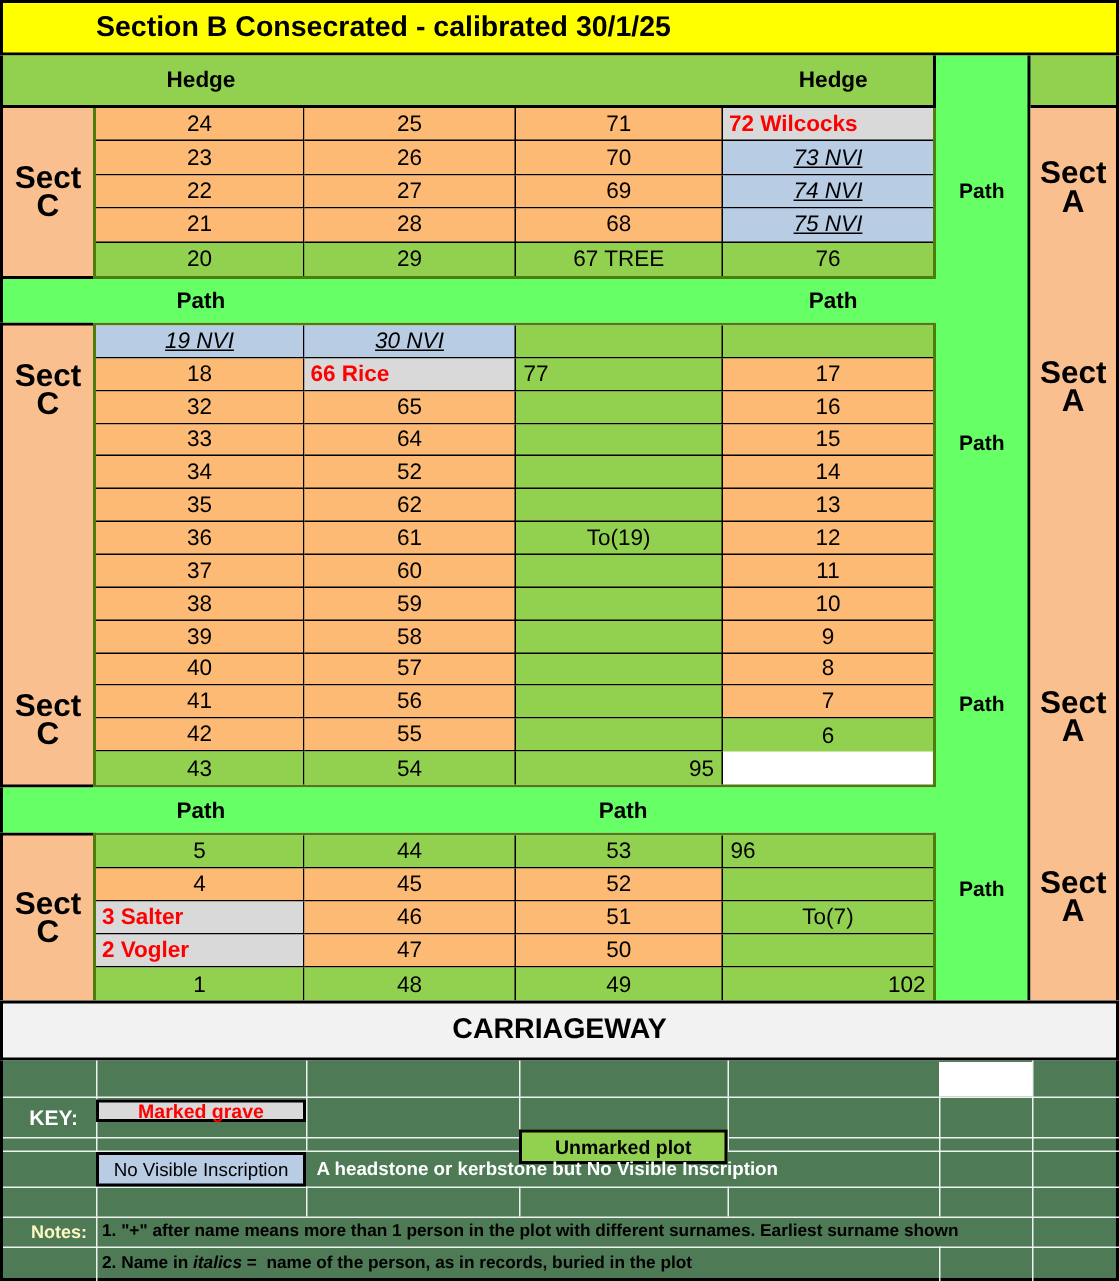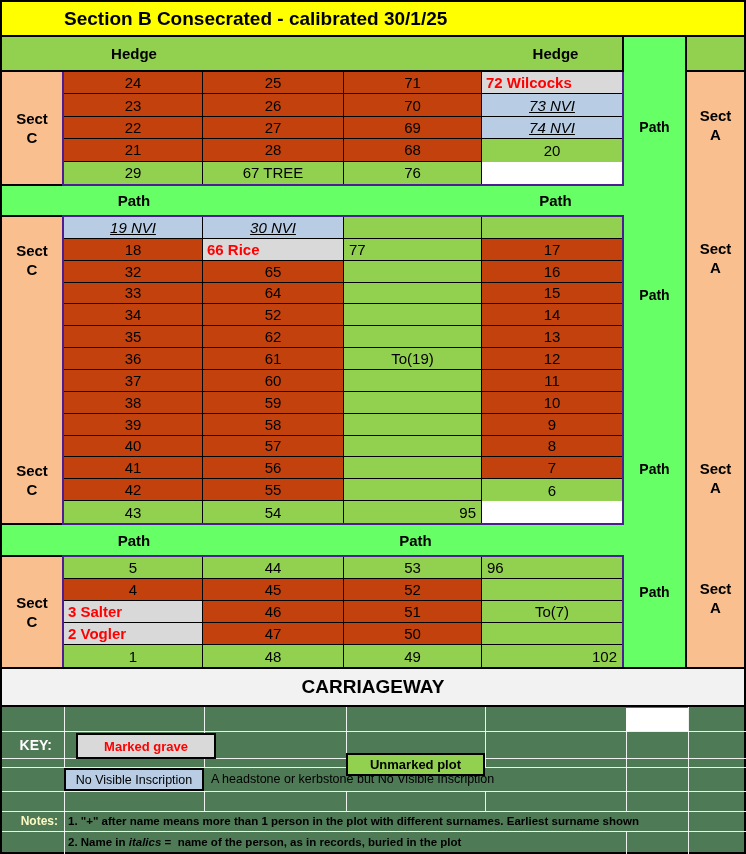--- a/index.html
+++ b/index.html
@@ -26,36 +26,36 @@
   .pcl{position:absolute;left:0;width:100%;text-align:center;font-weight:bold;font-size:14px;}
   
   .sectA{left:687px;top:72px;width:59px;height:595px;background:var(--peach);
     border-right:2px solid #000;}
   .sectC1{left:0;top:72px;width:62px;height:114px;background:var(--peach);
     border-left:2px solid #000;border-bottom:2px solid #000;display:flex;align-items:center;justify-content:center;}
   .sectC2{left:0;top:215px;width:62px;height:310px;background:var(--peach);
     border-left:2px solid #000;border-top:2px solid #000;border-bottom:2px solid #000;}
   .sectC3{left:0;top:555px;width:62px;height:112px;background:var(--peach);
     border-left:2px solid #000;border-top:2px solid #000;display:flex;align-items:center;justify-content:center;}
-  .sectgrp{display:flex;flex-direction:column;align-items:center;font-weight:bold;font-size:15px;line-height:19px;}
+  .sectgrp{display:flex;flex-direction:column;align-items:center;font-weight:bold;font-size:21px;line-height:19px;}
   .sectgrp.abs{left:0;right:0;}
   
   .rowA{left:0;top:186px;width:624px;height:29px;background:var(--path_green);border-left:2px solid #000;}
   .rowB{left:0;top:525px;width:624px;height:30px;background:var(--path_green);border-left:2px solid #000;}
   
   .grid{position:absolute;display:grid;grid-template-columns:140fr 142fr 139fr 141fr;
-    border:2px solid #4c1d95;background:#fff;}
+    border:2px solid #4d7c0f;background:#fff;}
   #g1{left:62px;top:72px;width:562px;height:114px;grid-template-rows:repeat(5,1fr);border-top:none;}
   #g2{left:62px;top:215px;width:562px;height:310px;grid-template-rows:repeat(14,1fr);}
   #g4{left:62px;top:555px;width:562px;height:112px;grid-template-rows:repeat(5,1fr);border-bottom:none;}
   .cell{display:flex;align-items:center;justify-content:center;font-size:15px;
     border-right:1px solid #000;border-bottom:1px solid #000;overflow:hidden;white-space:nowrap;}
   .cell:nth-child(4n){border-right:none;}
   .grid .cell:nth-last-child(-n+4){border-bottom:none;}
-  .cw{background:#c2410c;}
+  .cw{background:#fdba74;}
   .cg{background:var(--plot_green);}
   .cm{background:var(--marked_gray);color:var(--red);font-weight:bold;justify-content:flex-start;padding-left:4px;}
   .cn{background:var(--nvi_blue);font-style:italic;text-decoration:underline;}
   .al{justify-content:flex-start;padding-left:5px;}
   .ar{justify-content:flex-end;padding-right:5px;}
   
   .carriageway{left:0;top:667px;width:746px;height:40px;background:var(--carriageway_bg);
     border:2px solid #000;display:flex;align-items:center;justify-content:center;
     font-weight:bold;font-size:19px;}
   
@@ -65,21 +65,21 @@
   .vl{width:1px;}
   .hl{height:1px;left:0;width:746px;}
   .wcell{left:624px;top:1px;width:62px;height:23px;background:#fff;}
   .rlab{display:flex;align-items:center;justify-content:flex-end;padding-right:6px;
     font-weight:bold;font-size:14px;color:#fff;}
   .keybox{display:flex;align-items:center;justify-content:center;border:2px solid #000;
     font-size:13px;}
   .marked{background:var(--marked_gray);color:var(--red);font-weight:bold;}
   .unmarked{background:var(--plot_green);color:#000;font-weight:bold;margin-top:20px;}
   .nvibox{background:var(--nvi_blue);color:#000;font-weight:normal;font-size:12.5px;}
-  .desc{display:flex;align-items:center;font-weight:normal;font-size:12.5px;color:#000000;}
+  .desc{display:flex;align-items:center;font-weight:bold;font-size:12.5px;color:#ffffff;}
   .note{display:flex;align-items:center;font-weight:bold;font-size:11.5px;color:#000;white-space:pre;}
   .noteslab{display:flex;align-items:center;justify-content:flex-end;padding-right:6px;
     font-weight:bold;font-size:12px;color:#fef9c3;}
 </style>
 </head>
 <body>
 
 <div id="app">
 
   <div class="abs title">Section B Consecrated - calibrated 30/1/25</div>
@@ -148,20 +148,21 @@
       <div class="cell cw">26</div>
       <div class="cell cw">70</div>
       <div class="cell cn">73 NVI</div>
       <div class="cell cw">22</div>
       <div class="cell cw">27</div>
       <div class="cell cw">69</div>
       <div class="cell cn">74 NVI</div>
       <div class="cell cw">21</div>
       <div class="cell cw">28</div>
       <div class="cell cw">68</div>
+      <div class="cell cn">75 NVI</div>
       <div class="cell cg">20</div>
       <div class="cell cg">29</div>
       <div class="cell cg">67 TREE</div>
       <div class="cell cg">76</div>
     </div>
   <div class="grid" id="g2">
       <div class="cell cn">19 NVI</div>
       <div class="cell cn">30 NVI</div>
       <div class="cell cg"></div>
       <div class="cell cg"></div>
@@ -287,21 +288,21 @@
         <div class="hl" style="top: 124px;"></div>
         <div class="vl" style="left: 62px; top: 104px; height: 20px;"></div>
         <div class="vl" style="left: 686px; top: 104px; height: 20px;"></div>
         <div class="vl" style="left: 62px; top: 124px; height: 23px;"></div>
         <div class="vl" style="left: 624px; top: 124px; height: 23px;"></div>
         <div class="vl" style="left: 686px; top: 124px; height: 23px;"></div>
       </div>
     <div class="abs wcell"></div>
 
     <div class="abs rlab" style="left:0;top:24px;width:56px;height:27px">KEY:</div>
-    <div class="abs keybox marked" style="left:74px;top:26px;width:140px;height:26px">Marked grave</div>
+    <div class="abs keybox marked" style="left:62px;top:26px;width:140px;height:15px">Marked grave</div>
     <div class="abs keybox unmarked" style="left:344px;top:26px;width:139px;height:23px">Unmarked plot</div>
 
     <div class="abs keybox nvibox" style="left:62px;top:61px;width:140px;height:23px">No Visible Inscription</div>
     <div class="abs desc" style="left:209px;top:60px;width:470px;height:24px">A headstone or kerbstone but No Visible Inscription</div>
 
     <div class="abs noteslab" style="left:0;top:104px;width:62px;height:20px">Notes:</div>
     <div class="abs note" style="left:66px;top:104px;width:640px;height:20px">1. "+" after name means more than 1 person in the plot with different surnames. Earliest surname shown</div>
     <div class="abs note" style="left:66px;top:124px;width:620px;height:22px"><span>2. Name in </span><i>italics</i><span> =  name of the person, as in records, buried in the plot</span></div>
   </div>
 

